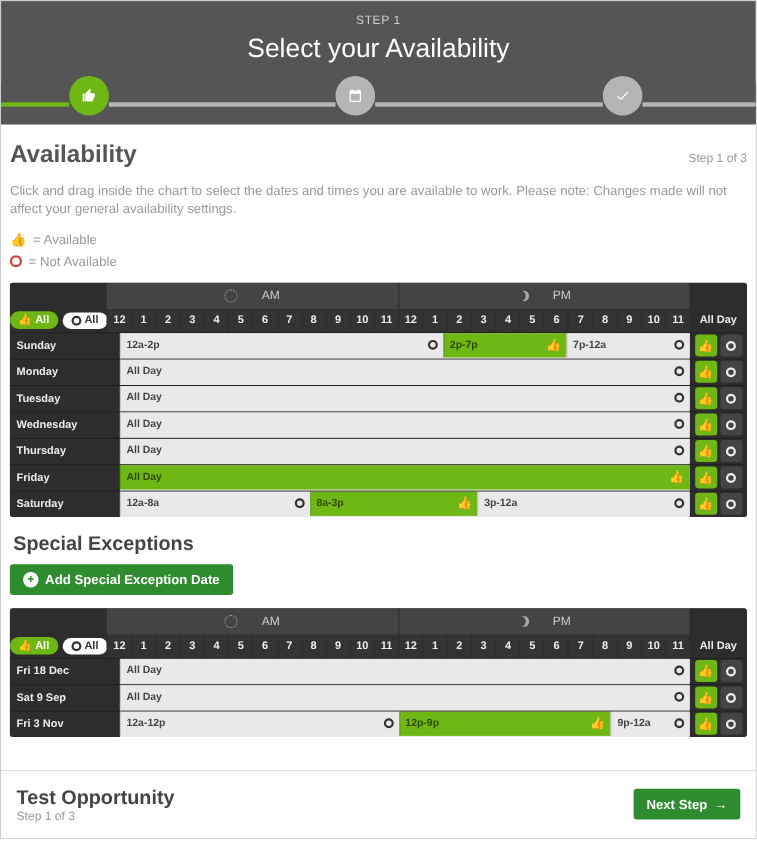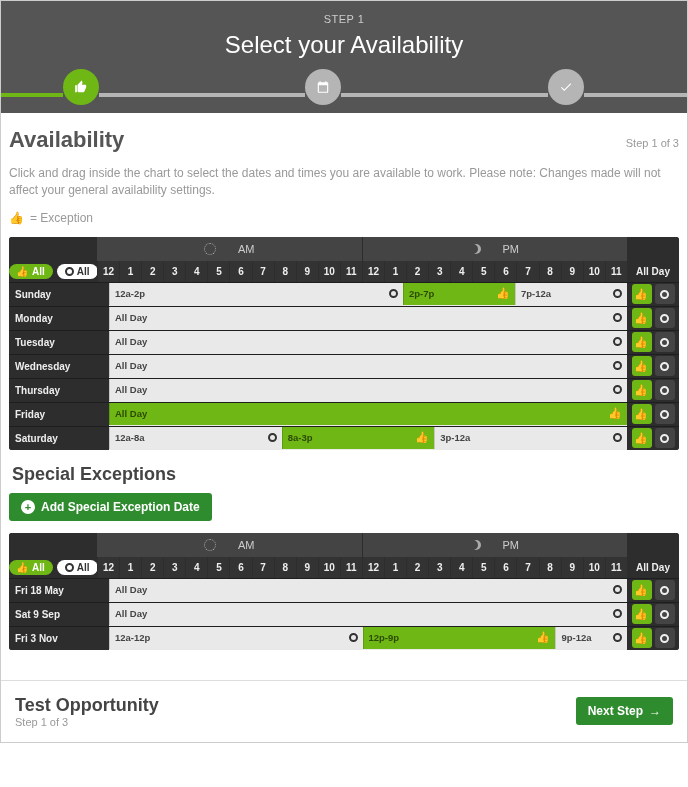--- a/index.html
+++ b/index.html
@@ -94,21 +94,25 @@
 
   <div class="body">
     <div class="h-row">
       <h1>Availability</h1>
       <span class="step-of">Step 1 of 3</span>
     </div>
     <p class="help">Click and drag inside the chart to select the dates and times you are available to work. Please note: Changes made will not affect your general availability settings.</p>
     <div class="legend">
       <div class="legend-row">
           <span class="thumb">👍</span>
-          <span>= Exception</span>
+          <span>= Available</span>
+        </div>
+      <div class="legend-row">
+          <span class="ring"></span>
+          <span>= Not Available</span>
         </div>
     </div>
 
     <div class="grid">
       <div class="grid-head">
         <div class="corner"></div>
         <div class="half">
             <span class="sun-icon"></span>
             <span>AM</span>
           </div>
@@ -329,21 +333,21 @@
             <div class="h">7</div>
             <div class="h">8</div>
             <div class="h">9</div>
             <div class="h">10</div>
             <div class="h">11</div>
           </div>
         <div class="allday">All Day</div>
       </div>
       <div id="rows-2">
           <div class="row">
-            <div class="label">Fri 18 May</div>
+            <div class="label">Fri 18 Dec</div>
             <div class="bars">
               <div class="bar unavail" style="flex: 24 1 0%;">
                 <span class="t">All Day</span>
                 <span class="mini-ring"></span>
               </div>
             </div>
             <div class="ctrl">
               <div class="sq green">👍</div>
               <div class="sq dark">
                 <span class="mini-ring"></span>

